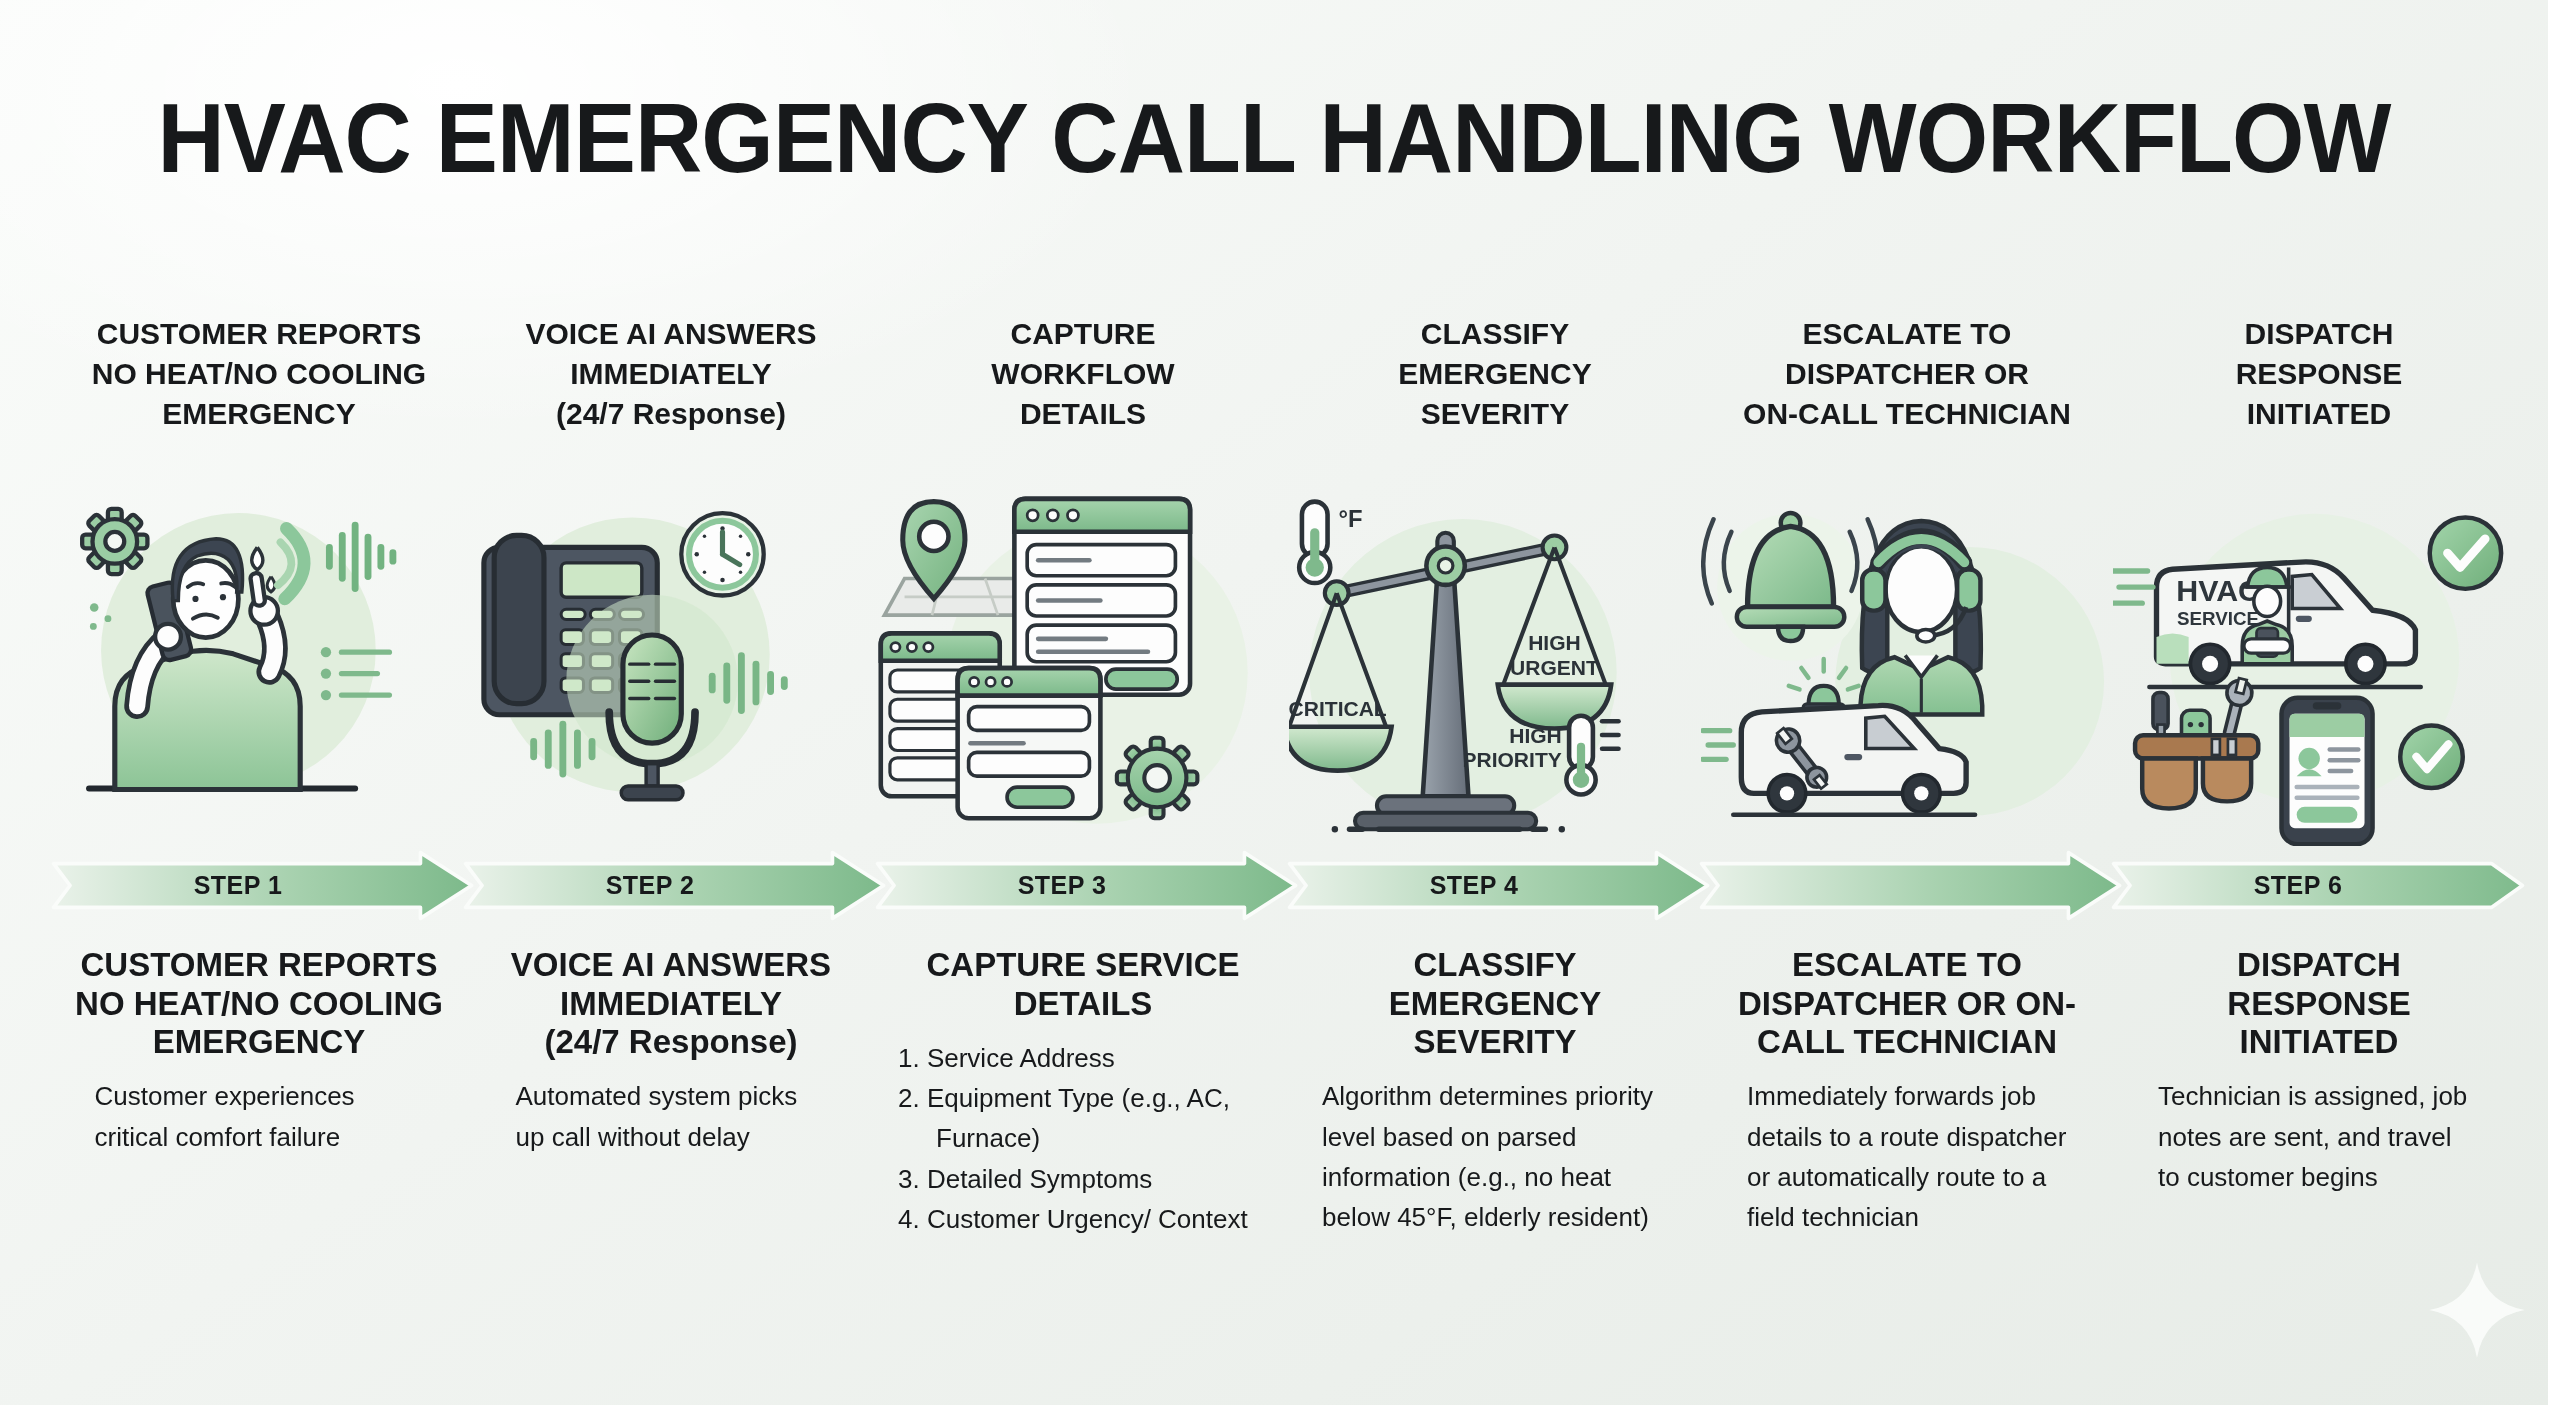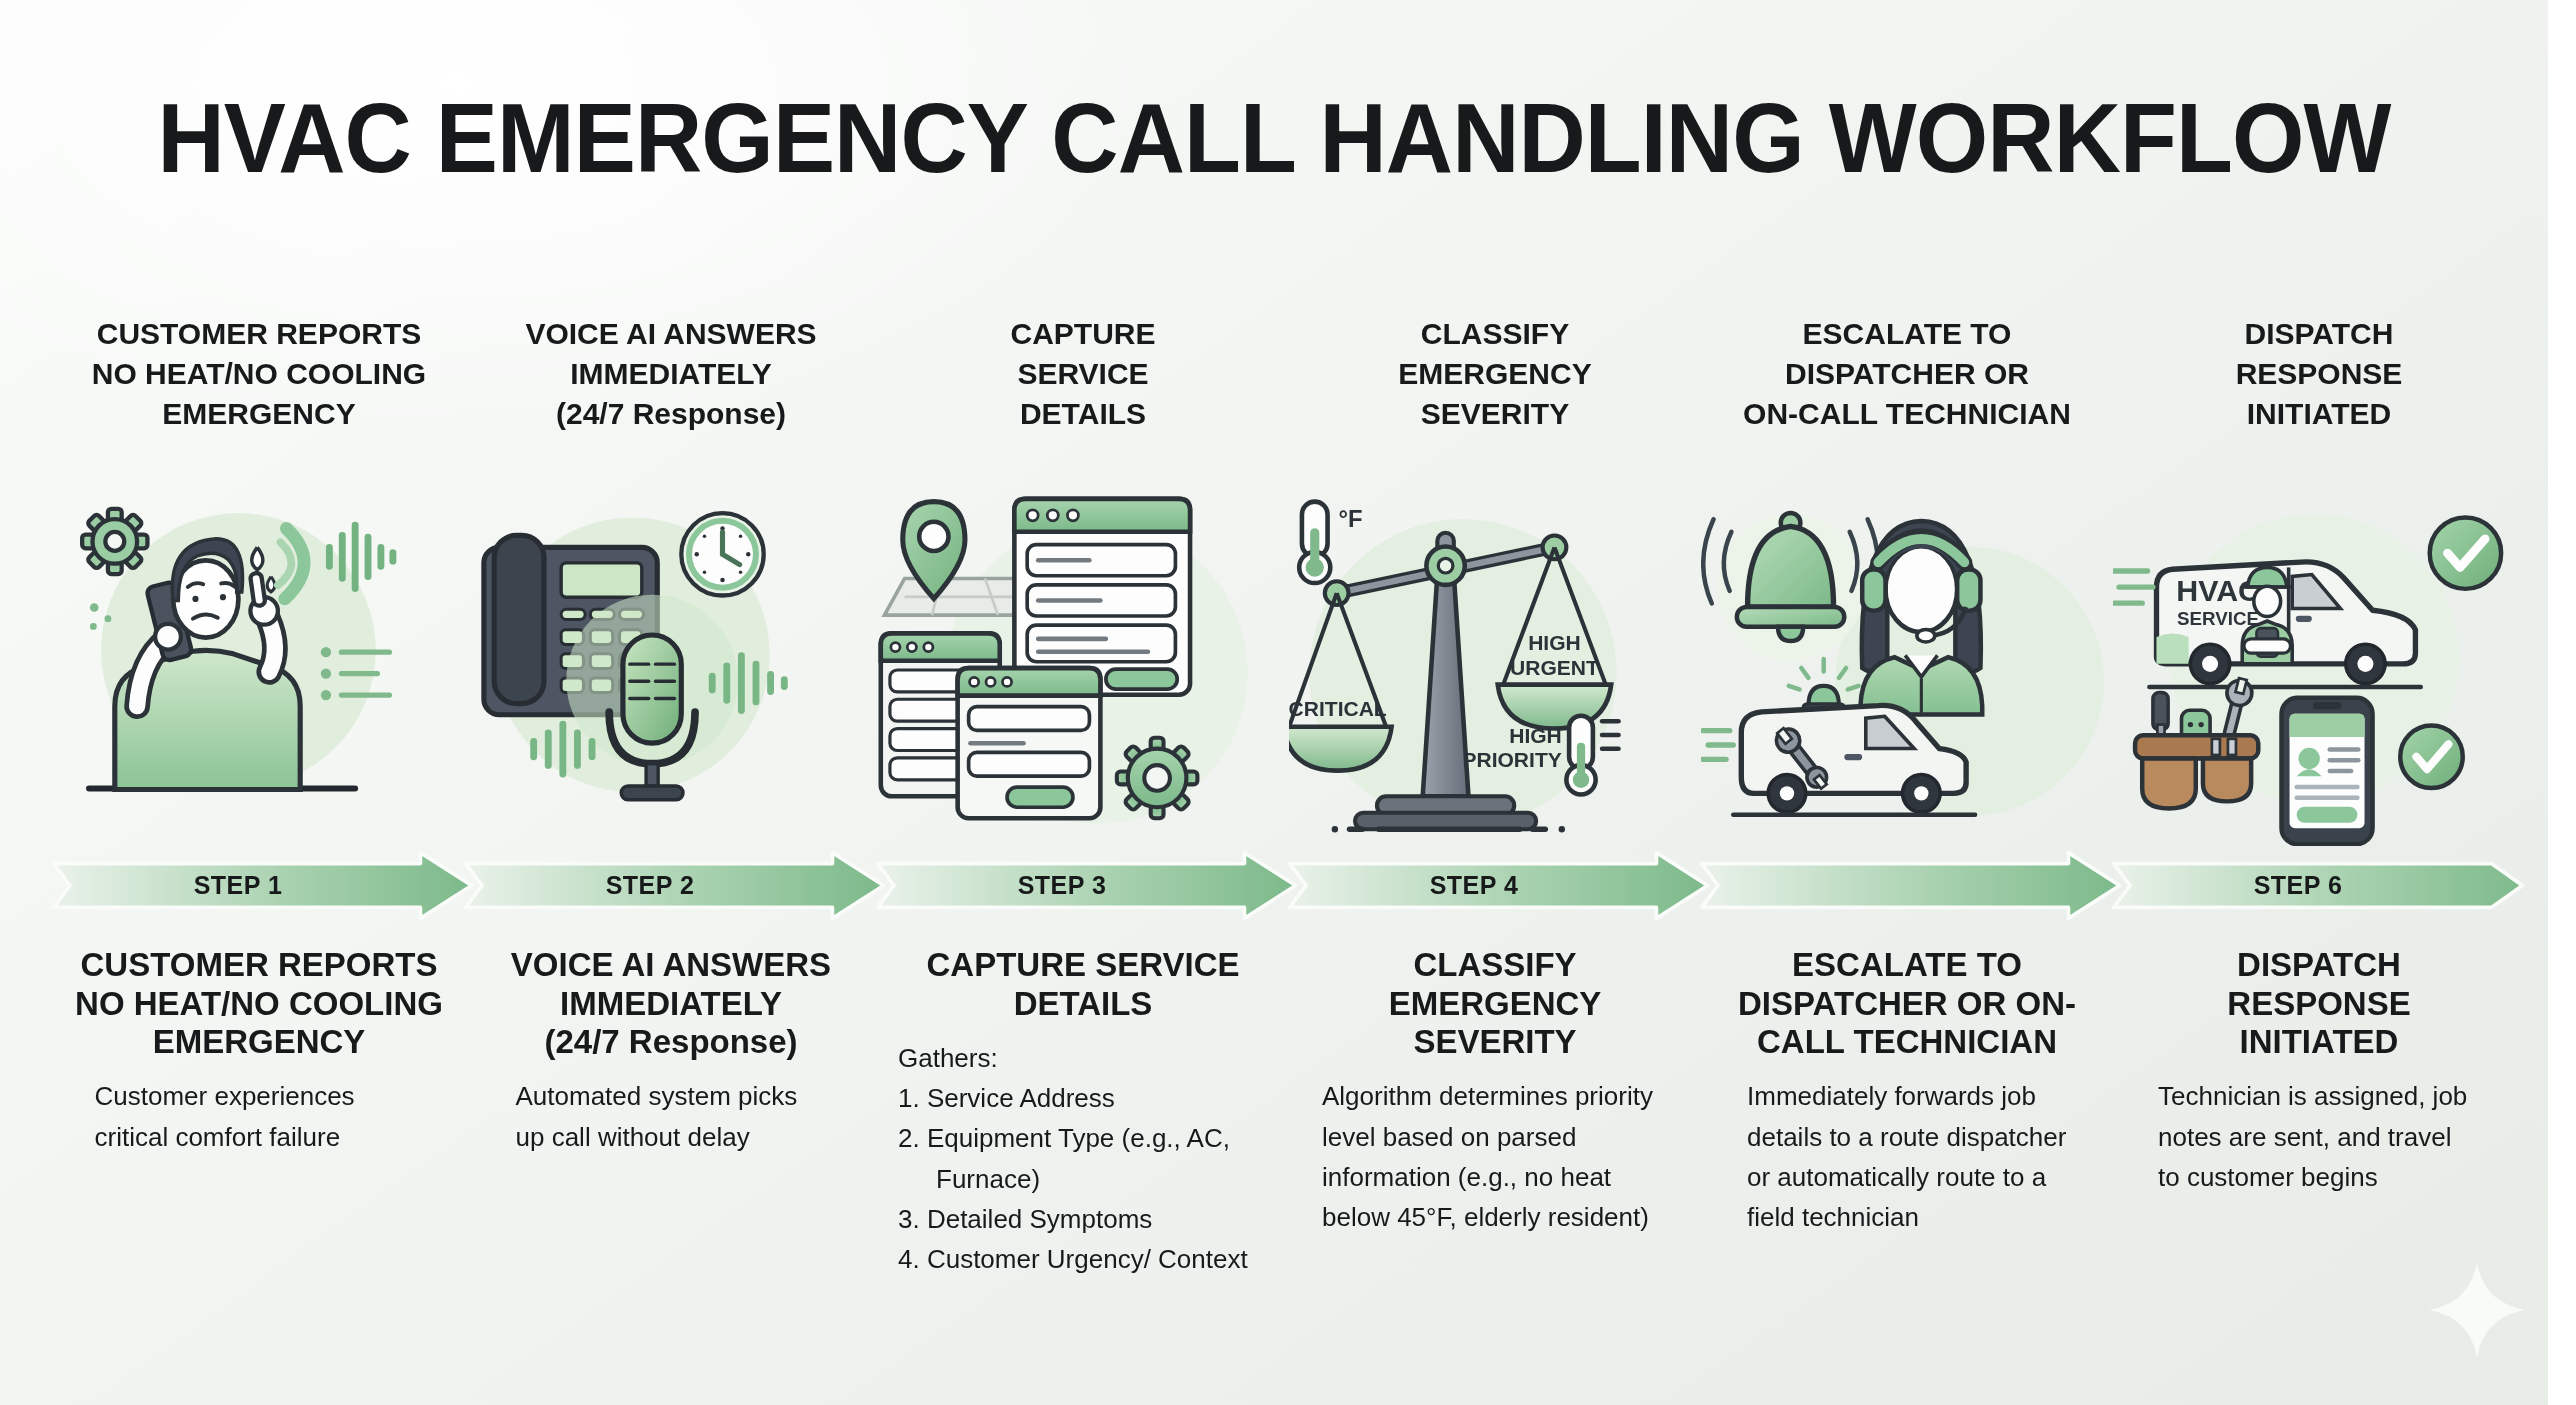--- a/index.html
+++ b/index.html
@@ -239,21 +239,21 @@
         <div class="step-label">STEP 2</div>
       </div>
       <div class="bottom-head">VOICE AI ANSWERS
 IMMEDIATELY
 (24/7 Response)</div>
       <div class="body" style="width:311px">Automated system picks up call without delay</div>
     </div>
 
     <div class="col col3">
       <div class="top-head">CAPTURE
-SERVICE
+WORKFLOW
 DETAILS</div>
       <div class="icon-box">
         <svg width="412" height="366" viewBox="0 0 450 400">
           <defs>
             <linearGradient id="i3hdr" x1="0" y1="0" x2="0" y2="1">
               <stop offset="0" stop-color="#a6d4ad"></stop>
                 <stop offset="1" stop-color="#7cb98a"></stop>
             </linearGradient>
             <linearGradient id="i3pin" x1="0" y1="0" x2="1" y2="1">
               <stop offset="0" stop-color="#a9d5b0"></stop>
@@ -343,21 +343,20 @@
                 <stop offset="1" stop-color="#7cb98a"></stop>
           </linearGradient>
             </defs>
           <polygon points="0,16 402,16 402,4 458,40 402,76 402,64 0,64 18,40" fill="url(#arr3)" stroke="#fafcfa" stroke-width="4" stroke-linejoin="round"></polygon>
         </svg>
         <div class="step-label">STEP 3</div>
       </div>
       <div class="bottom-head">CAPTURE SERVICE
 DETAILS</div>
       <div class="body list">
-        <div>Gathers:</div>
         <div class="li">1. Service Address</div>
         <div class="li">2. Equipment Type (e.g., AC, Furnace)</div>
         <div class="li">3. Detailed Symptoms</div>
         <div class="li">4. Customer Urgency/ Context</div>
       </div>
     </div>
 
     <div class="col col4">
       <div class="top-head">CLASSIFY
 EMERGENCY

